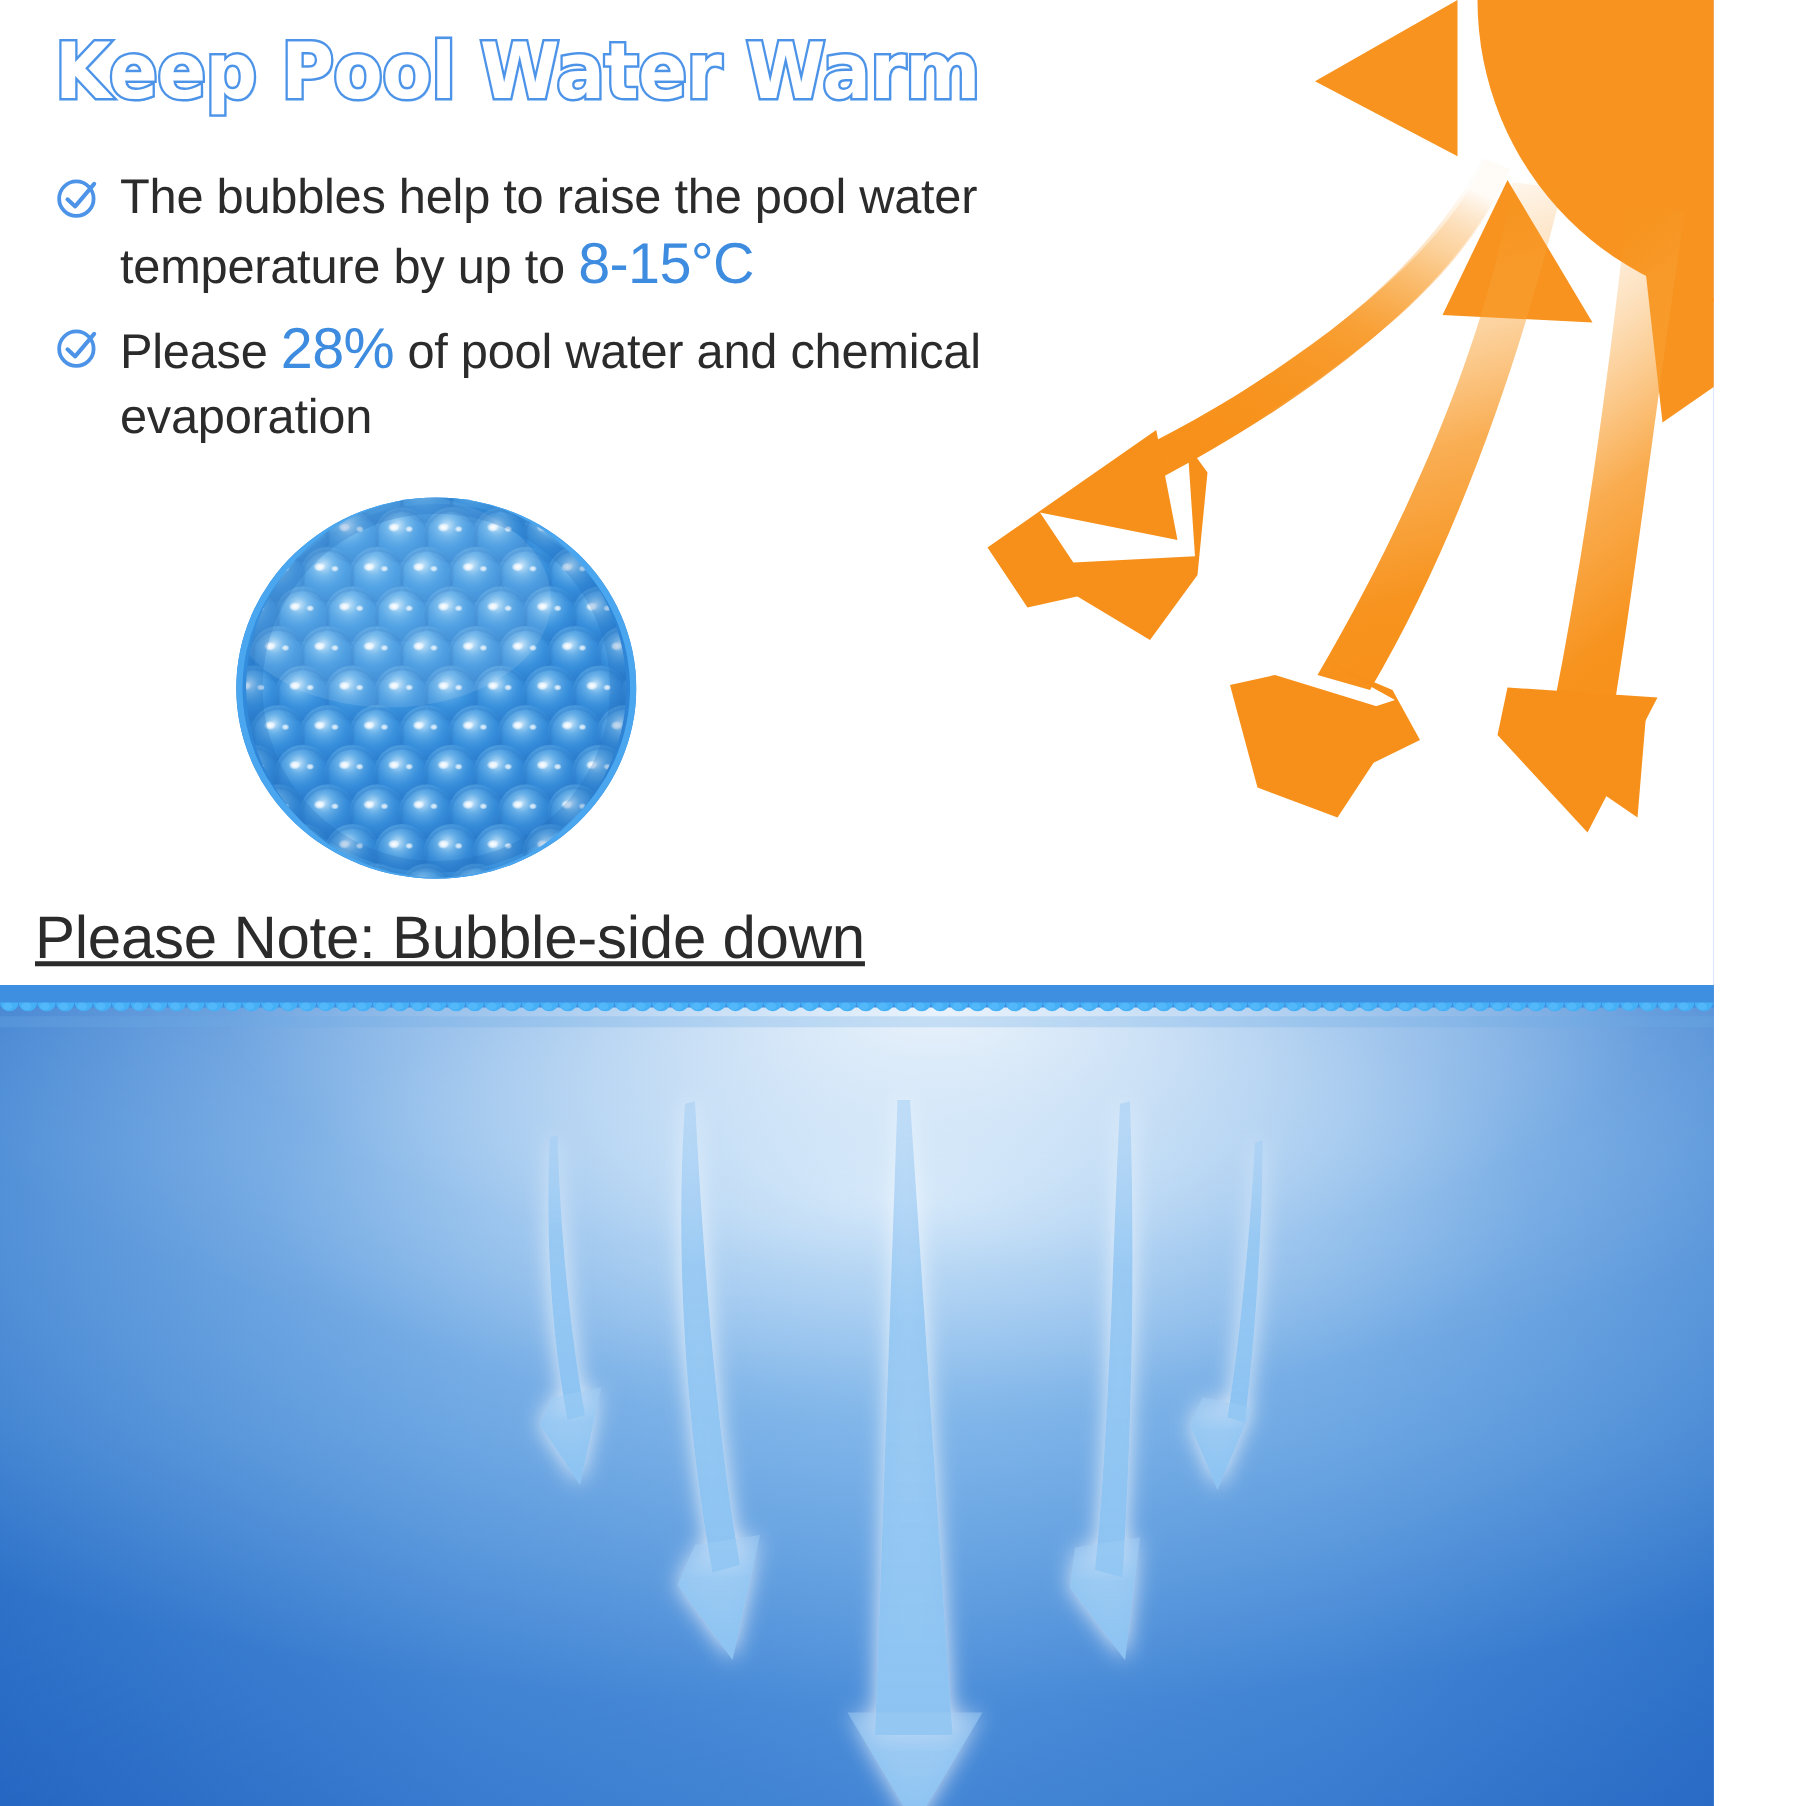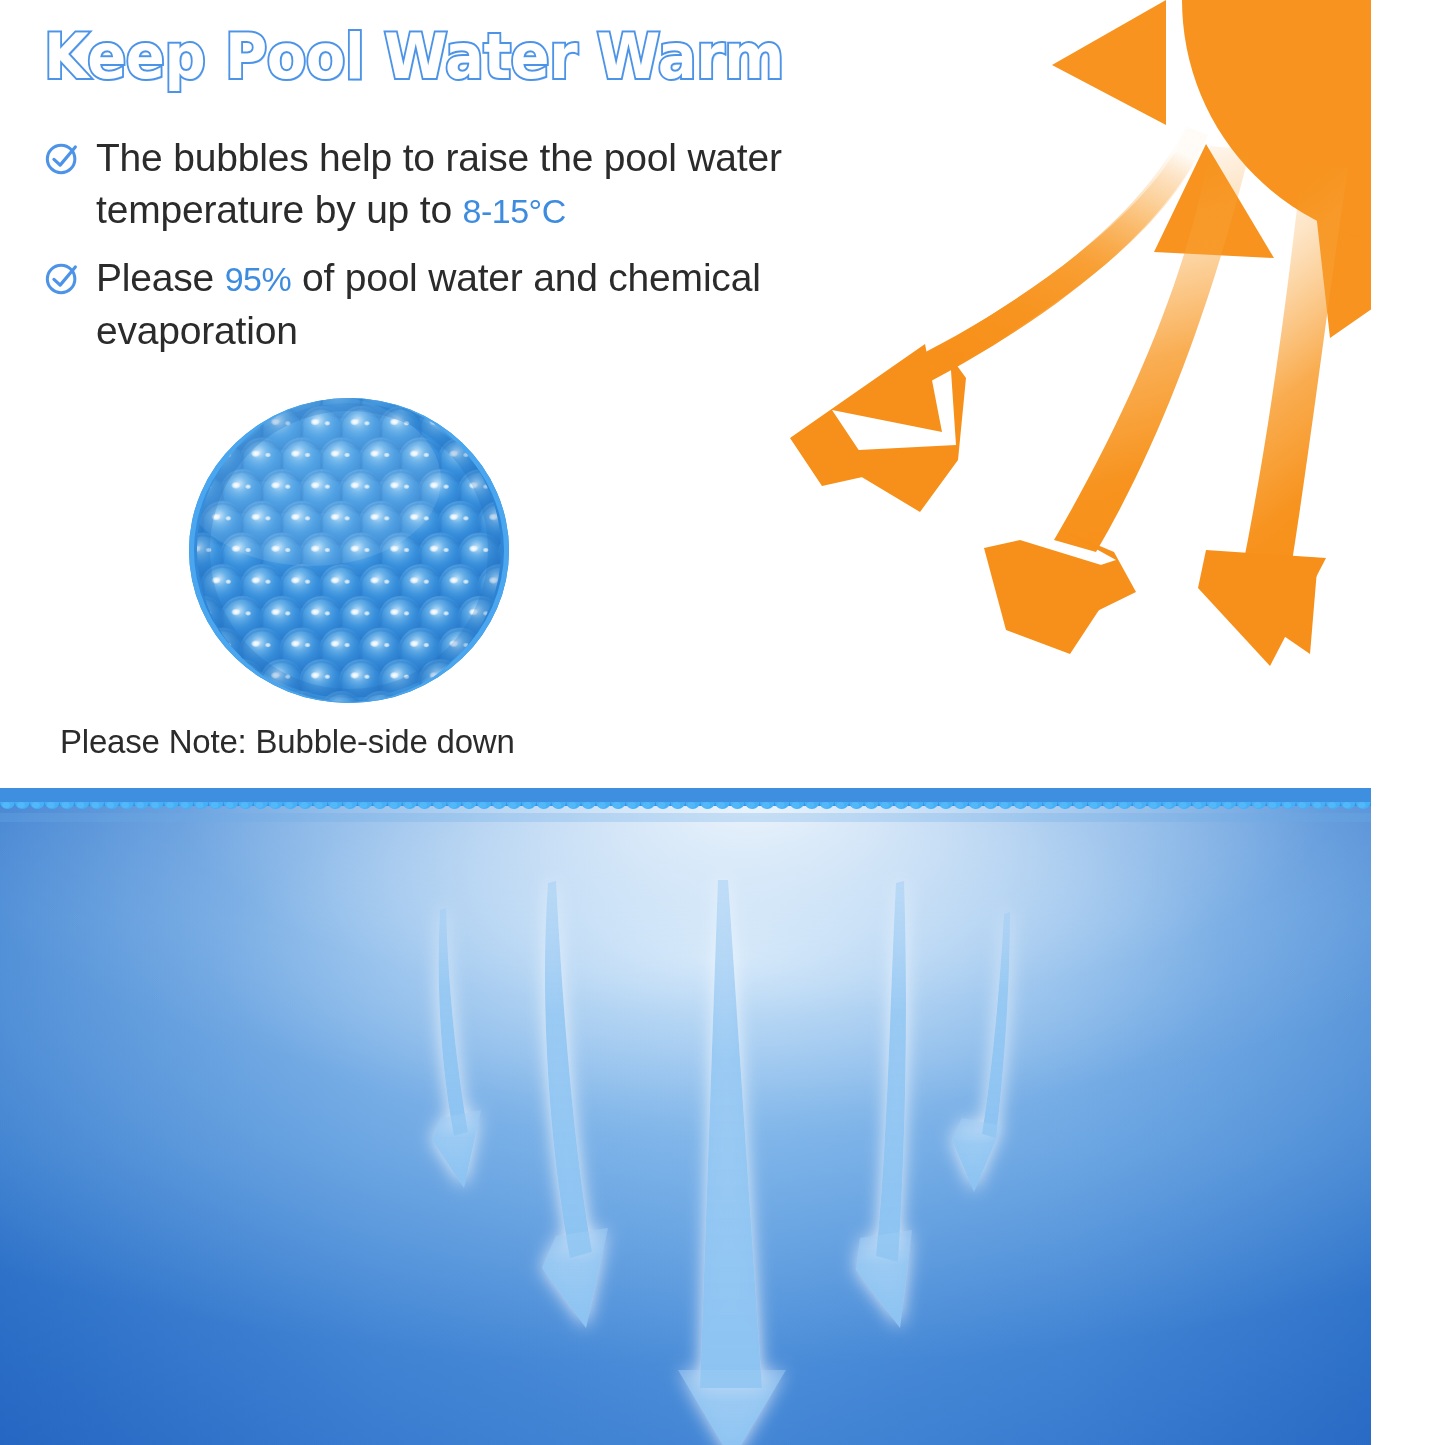--- a/index.html
+++ b/index.html
@@ -70,21 +70,21 @@
   }
   .bullet-text {
     font-family: "Liberation Sans", sans-serif;
     font-size: 39px;
     line-height: 52px;
     color: #2b2b2b;
     letter-spacing: -0.2px;
   }
   .hl {
     color: #3d8ce0;
-    font-size: 34px;
+    font-size: 46px;
     letter-spacing: -0.5px;
   }
 
   
   #bubble-disc-wrap {
     position: absolute;
     left: 189px;
     top: 398px;
     width: 320px;
     height: 305px;
@@ -96,27 +96,28 @@
     background:
       radial-gradient(ellipse 120% 110% at 38% 24%, #3e9ce8 0%, #2f86d8 48%, #2a77c8 100%);
     box-shadow: inset 0 0 0 5px #4aa6ee;
     overflow: hidden;
   }
   #bubble-disc svg { display: block; }
 
   
   #please-note {
     position: absolute;
-    left: 60px;
+    left: 28px;
     top: 723px;
     font-family: "Liberation Sans", sans-serif;
-    font-size: 33px;
+    font-size: 48px;
     color: #2b2b2b;
     letter-spacing: -0.2px;
     white-space: nowrap;
+    text-decoration: underline;
   }
 
   
   #sun-graphic {
     position: absolute;
     left: 770px;
     top: -60px;
     width: 700px;
     height: 760px;
     pointer-events: none;
@@ -239,21 +240,21 @@
         <span>The bubbles help to raise the pool water temperature by up to </span><span class="hl">8-15°C</span><span></span>
       </div>
     </div>
 
     <div id="bullet-2" class="bullet">
       <svg class="check-icon" viewBox="0 0 40 40" xmlns="http://www.w3.org/2000/svg">
         <circle cx="18" cy="21" r="14.5" fill="none" stroke="#4d94e8" stroke-width="3.2"></circle>
         <path d="M 10.5 21.5 L 17 27.5 L 33 8.5" fill="none" stroke="#4d94e8" stroke-width="3.4" stroke-linecap="round" stroke-linejoin="round"></path>
       </svg>
       <div class="bullet-text">
-        <span>Please </span><span class="hl">95%</span><span> of pool water and chemical evaporation</span>
+        <span>Please </span><span class="hl">28%</span><span> of pool water and chemical evaporation</span>
       </div>
     </div>
 
     <div id="bubble-disc-wrap">
       <div id="bubble-disc">
         <svg width="320" height="305" viewBox="0 0 320 305" xmlns="http://www.w3.org/2000/svg">
           <defs>
             <radialGradient id="bub" cx="42%" cy="34%" r="68%">
               <stop offset="0%" stop-color="#cfe9fb" stop-opacity="0.95"></stop>
               <stop offset="26%" stop-color="#7dc0ef" stop-opacity="0.72"></stop>

